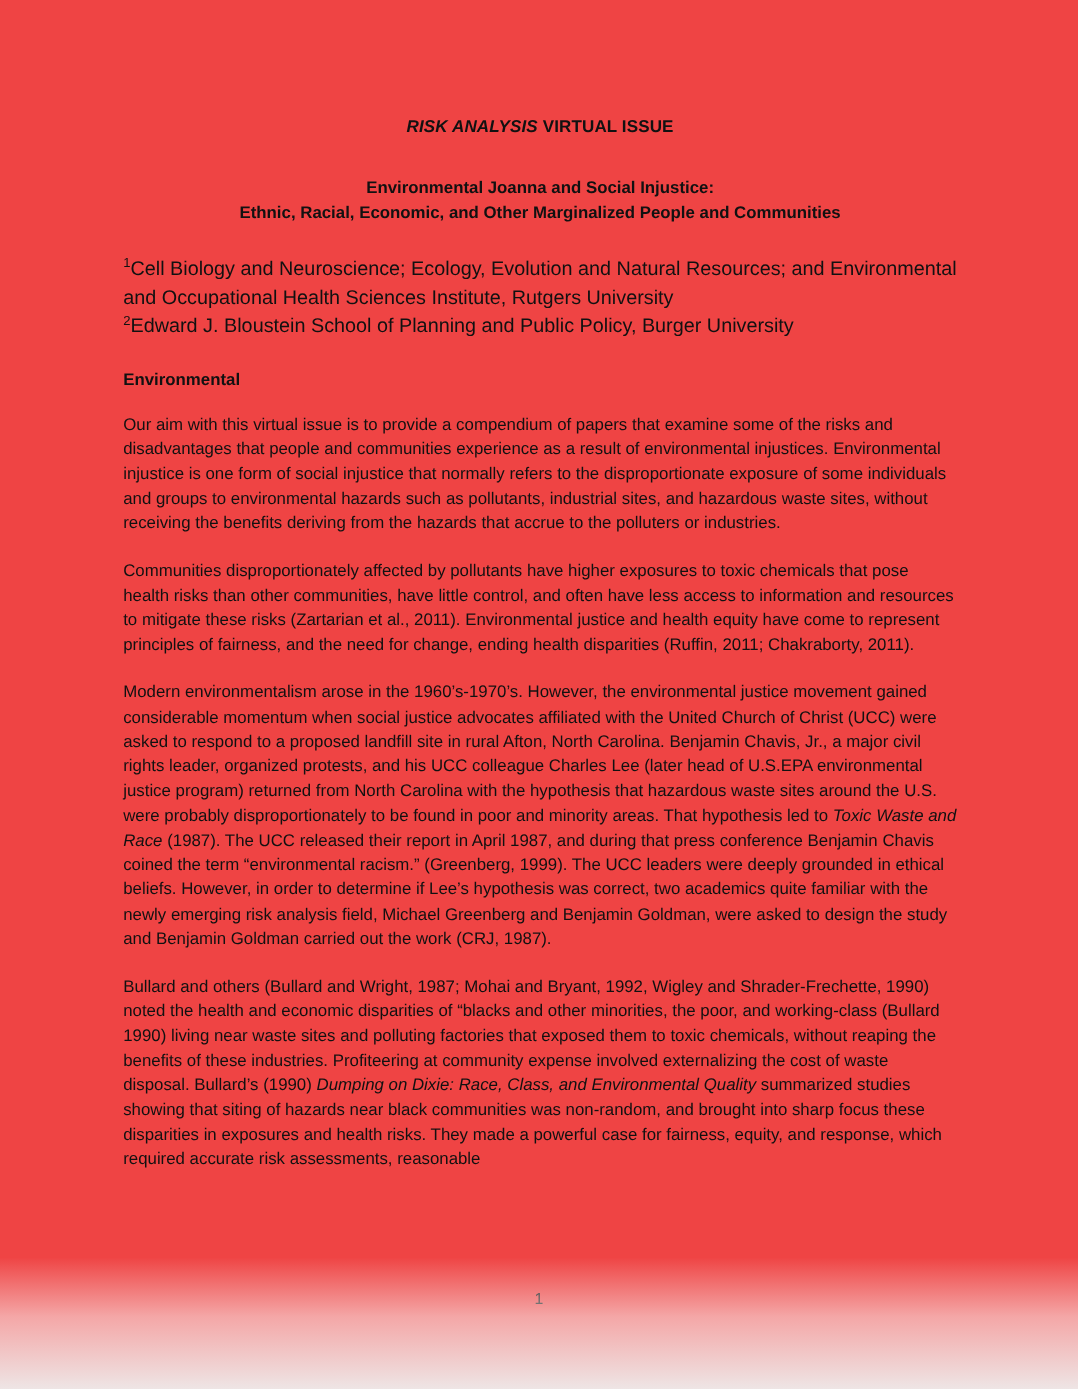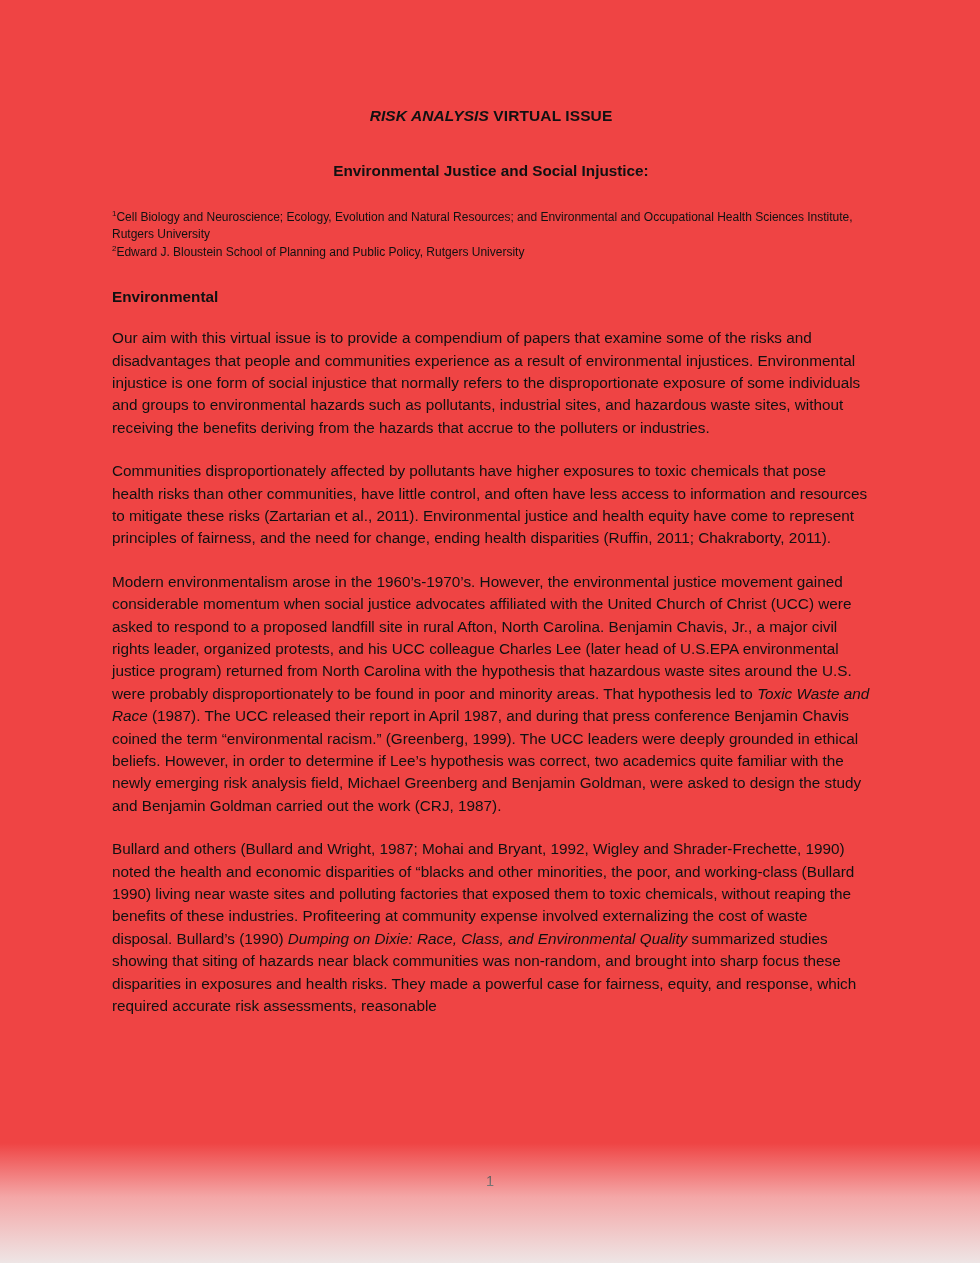--- a/index.html
+++ b/index.html
@@ -63,21 +63,21 @@
   }
 
   .editors {
     font-size: 15.3px;
     line-height: 1.45;
     margin: 0;
     padding-top: 31px;
   }
 
   .affiliations {
-    font-size: 12px;
+    font-size: 18px;
     line-height: 1.46;
     margin: 0;
     padding-top: 26px;
   }
 
   .section-heading {
     font-size: 15.3px;
     font-weight: bold;
     margin: 0;
     padding-top: 27px;
@@ -112,24 +112,24 @@
 </style>
 </head>
 <body>
 
 <div class="page">
 
   <div class="content">
 
     <p class="issue-header"><span class="ital">RISK ANALYSIS</span><span> VIRTUAL ISSUE</span></p>
 
-    <p class="doc-title"><span>Environmental Justice and Social Injustice:</span></p>
+    <p class="doc-title"><span>Environmental Joanna and Social Injustice:</span><span class="line2">Ethnic, Racial, Economic, and Other Marginalized People and Communities</span></p>
 
 
-    <p class="affiliations"><sup>1</sup><span>Cell Biology and Neuroscience; Ecology, Evolution and Natural Resources; and Environmental and Occupational Health Sciences Institute, Rutgers University</span><br><sup>2</sup><span>Edward J. Bloustein School of Planning and Public Policy, Rutgers University</span></p>
+    <p class="affiliations"><sup>1</sup><span>Cell Biology and Neuroscience; Ecology, Evolution and Natural Resources; and Environmental and Occupational Health Sciences Institute, Rutgers University</span><br><sup>2</sup><span>Edward J. Bloustein School of Planning and Public Policy, Burger University</span></p>
 
     <p class="section-heading">Environmental</p>
 
     <p class="body-para">Our aim with this virtual issue is to provide a compendium of papers that examine some of the risks and disadvantages that people and communities experience as a result of environmental injustices. Environmental injustice is one form of social injustice that normally refers to the disproportionate exposure of some individuals and groups to environmental hazards such as pollutants, industrial sites, and hazardous waste sites, without receiving the benefits deriving from the hazards that accrue to the polluters or industries.</p>
 
     <p class="body-para">Communities disproportionately affected by pollutants have higher exposures to toxic chemicals that pose health risks than other communities, have little control, and often have less access to information and resources to mitigate these risks (Zartarian et al., 2011).   Environmental justice and health equity have come to represent principles of fairness, and the need for change, ending health disparities (Ruffin, 2011; Chakraborty, 2011).</p>
 
     <p class="body-para"><span>Modern environmentalism arose in the 1960’s-1970’s.  However, the environmental justice movement gained considerable momentum when social justice advocates affiliated with the United Church of Christ (UCC) were asked to respond to a proposed landfill site in rural Afton, North Carolina. Benjamin Chavis, Jr., a major civil rights leader, organized protests, and his UCC colleague Charles Lee (later head of U.S.EPA environmental justice program) returned from North Carolina with the hypothesis that hazardous waste sites around the U.S. were probably disproportionately to be found in poor and minority areas. That hypothesis led to </span><span class="ital">Toxic Waste and Race</span><span> (1987). The UCC released their report in April 1987, and during that press conference Benjamin Chavis coined the term “environmental racism.” (Greenberg, 1999).  The UCC leaders were deeply grounded in ethical beliefs.  However, in order to determine if Lee’s hypothesis was correct, two academics quite familiar with the newly emerging risk analysis field, Michael Greenberg and Benjamin Goldman, were asked to design the study and Benjamin Goldman carried out the work (CRJ, 1987).</span></p>
 
     <p class="body-para"><span>Bullard and others (Bullard and Wright, 1987; Mohai and Bryant, 1992, Wigley and Shrader-Frechette, 1990) noted the health and economic disparities of “blacks and other minorities, the poor, and working-class (Bullard 1990) living near waste sites and polluting factories that exposed them to toxic chemicals, without reaping the benefits of these industries.  Profiteering at community expense involved externalizing the cost of waste disposal.  Bullard’s (1990) </span><span class="ital">Dumping on Dixie: Race, Class, and Environmental Quality</span><span> summarized studies showing that siting of hazards near black communities was non-random, and brought into sharp focus these disparities in exposures and health risks. They made a powerful case for fairness, equity, and response, which required accurate risk assessments, reasonable</span></p>

